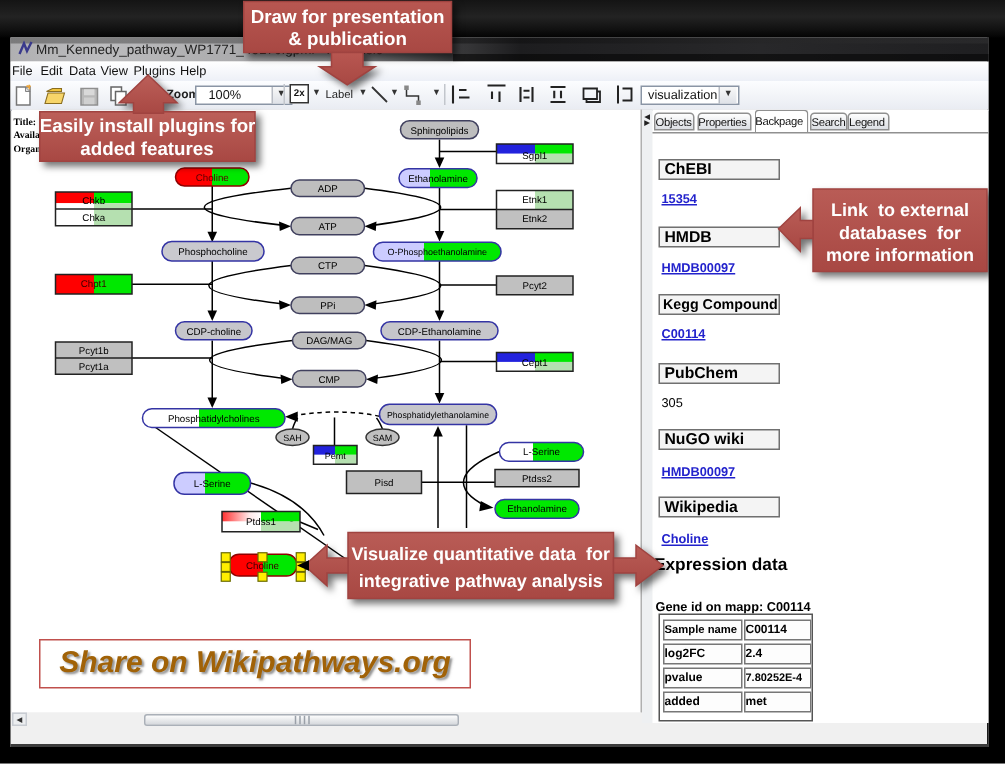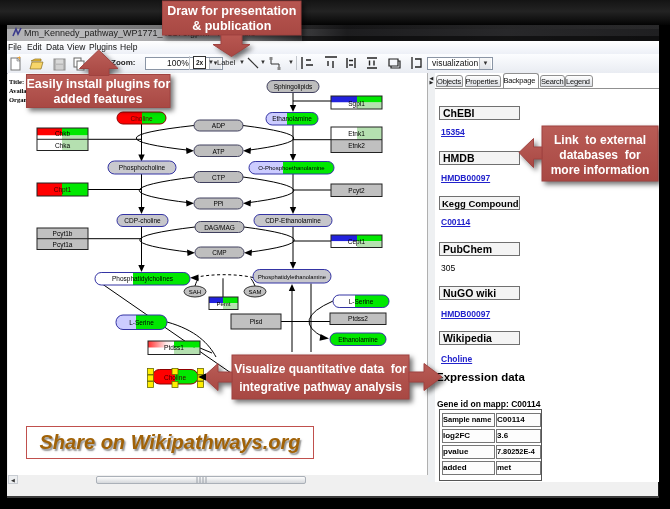--- a/index.html
+++ b/index.html
@@ -72,21 +72,21 @@
         <rect x="46" y="9" width="7" height="4.5" fill="#d0d0d0"></rect>
 
       <rect x="64" y="2" width="7" height="9" fill="#fff" stroke="#666"></rect>
         <rect x="67" y="5" width="7" height="9" fill="#fff" stroke="#666"></rect>
 
       <rect x="85" y="3" width="9" height="11" fill="#b98450" stroke="#6d4a21" stroke-width="1"></rect>
         <rect x="87" y="2" width="5" height="3" fill="#a9a9a9" stroke="#666" stroke-width=".6"></rect>
         <rect x="87" y="5.5" width="5.5" height="7" fill="#fff" stroke="#888" stroke-width=".6"></rect>
     </svg>
     <div class="abs" style="left:104px;top:4px;font-size:8px;font-weight:bold;color:#222">Zoom:</div>
-    <div class="combo" style="left:138px;top:2.5px;width:55px;height:11px;line-height:11px;padding-left:21px">100%<div class="arr">▼</div></div>
+    <div class="combo" style="left:123px;top:2.5px;width:55px;height:11px;line-height:11px;padding-left:8px">100%<div class="arr">▼</div></div>
     <div class="tbsep" style="left:182px"></div>
     <div class="abs" style="left:186px;top:2px;width:13px;height:13px;border:1.5px solid #333;background:#fff;font-size:6.5px;font-weight:bold;text-align:center;line-height:11px;box-sizing:border-box;color:#111">2x</div>
     <div class="abs" style="left:201px;top:5px;font-size:6px;color:#333">▼</div>
     <div class="abs" style="left:210px;top:4px;font-size:7.5px;color:#222">Label</div>
     <div class="abs" style="left:232px;top:5px;font-size:6px;color:#333">▼</div>
     <svg class="abs" style="left:240px;top:2px" width="40" height="14" viewBox="0 0 40 14">
         <path d="M1 2 L11 12" stroke="#333" stroke-width="1.2"></path>
         <path d="M24 2 l0 6 l8 0 l0 4" stroke="#333" fill="none"></path>
         <rect x="22.5" y="1" width="3" height="3" fill="#888"></rect>
         <rect x="30.5" y="11" width="3" height="3" fill="#888"></rect>
@@ -376,18 +376,18 @@
     <path d="M1,5 l8,-3.5 l0,7 z" fill="#000"></path>
   </svg>
 <div class="abs" id="sharebox">Share on Wikipathways.org</div>
 
 <div class="abs" id="exprhead">Expression data</div>
 <div class="abs" id="geneid">Gene id on mapp: C00114</div>
 <div class="abs" id="etable">
   <div class="cell" style="left:2px;top:3px;width:51px;height:12px;font-size:7.5px">Sample name</div>
   <div class="cell" style="left:56px;top:3px;width:43px;height:12px">C00114</div>
   <div class="cell" style="left:2px;top:19px;width:51px;height:12px">log2FC</div>
-  <div class="cell" style="left:56px;top:19px;width:43px;height:12px">3.6</div>
+  <div class="cell" style="left:56px;top:19px;width:43px;height:12px">2.4</div>
   <div class="cell" style="left:2px;top:35px;width:51px;height:12px">pvalue</div>
   <div class="cell" style="left:56px;top:35px;width:43px;height:12px;font-size:7.3px">7.80252E-4</div>
   <div class="cell" style="left:2px;top:51px;width:51px;height:12px">added</div>
   <div class="cell" style="left:56px;top:51px;width:43px;height:12px">met</div>
 </div>
 
 </body></html>

